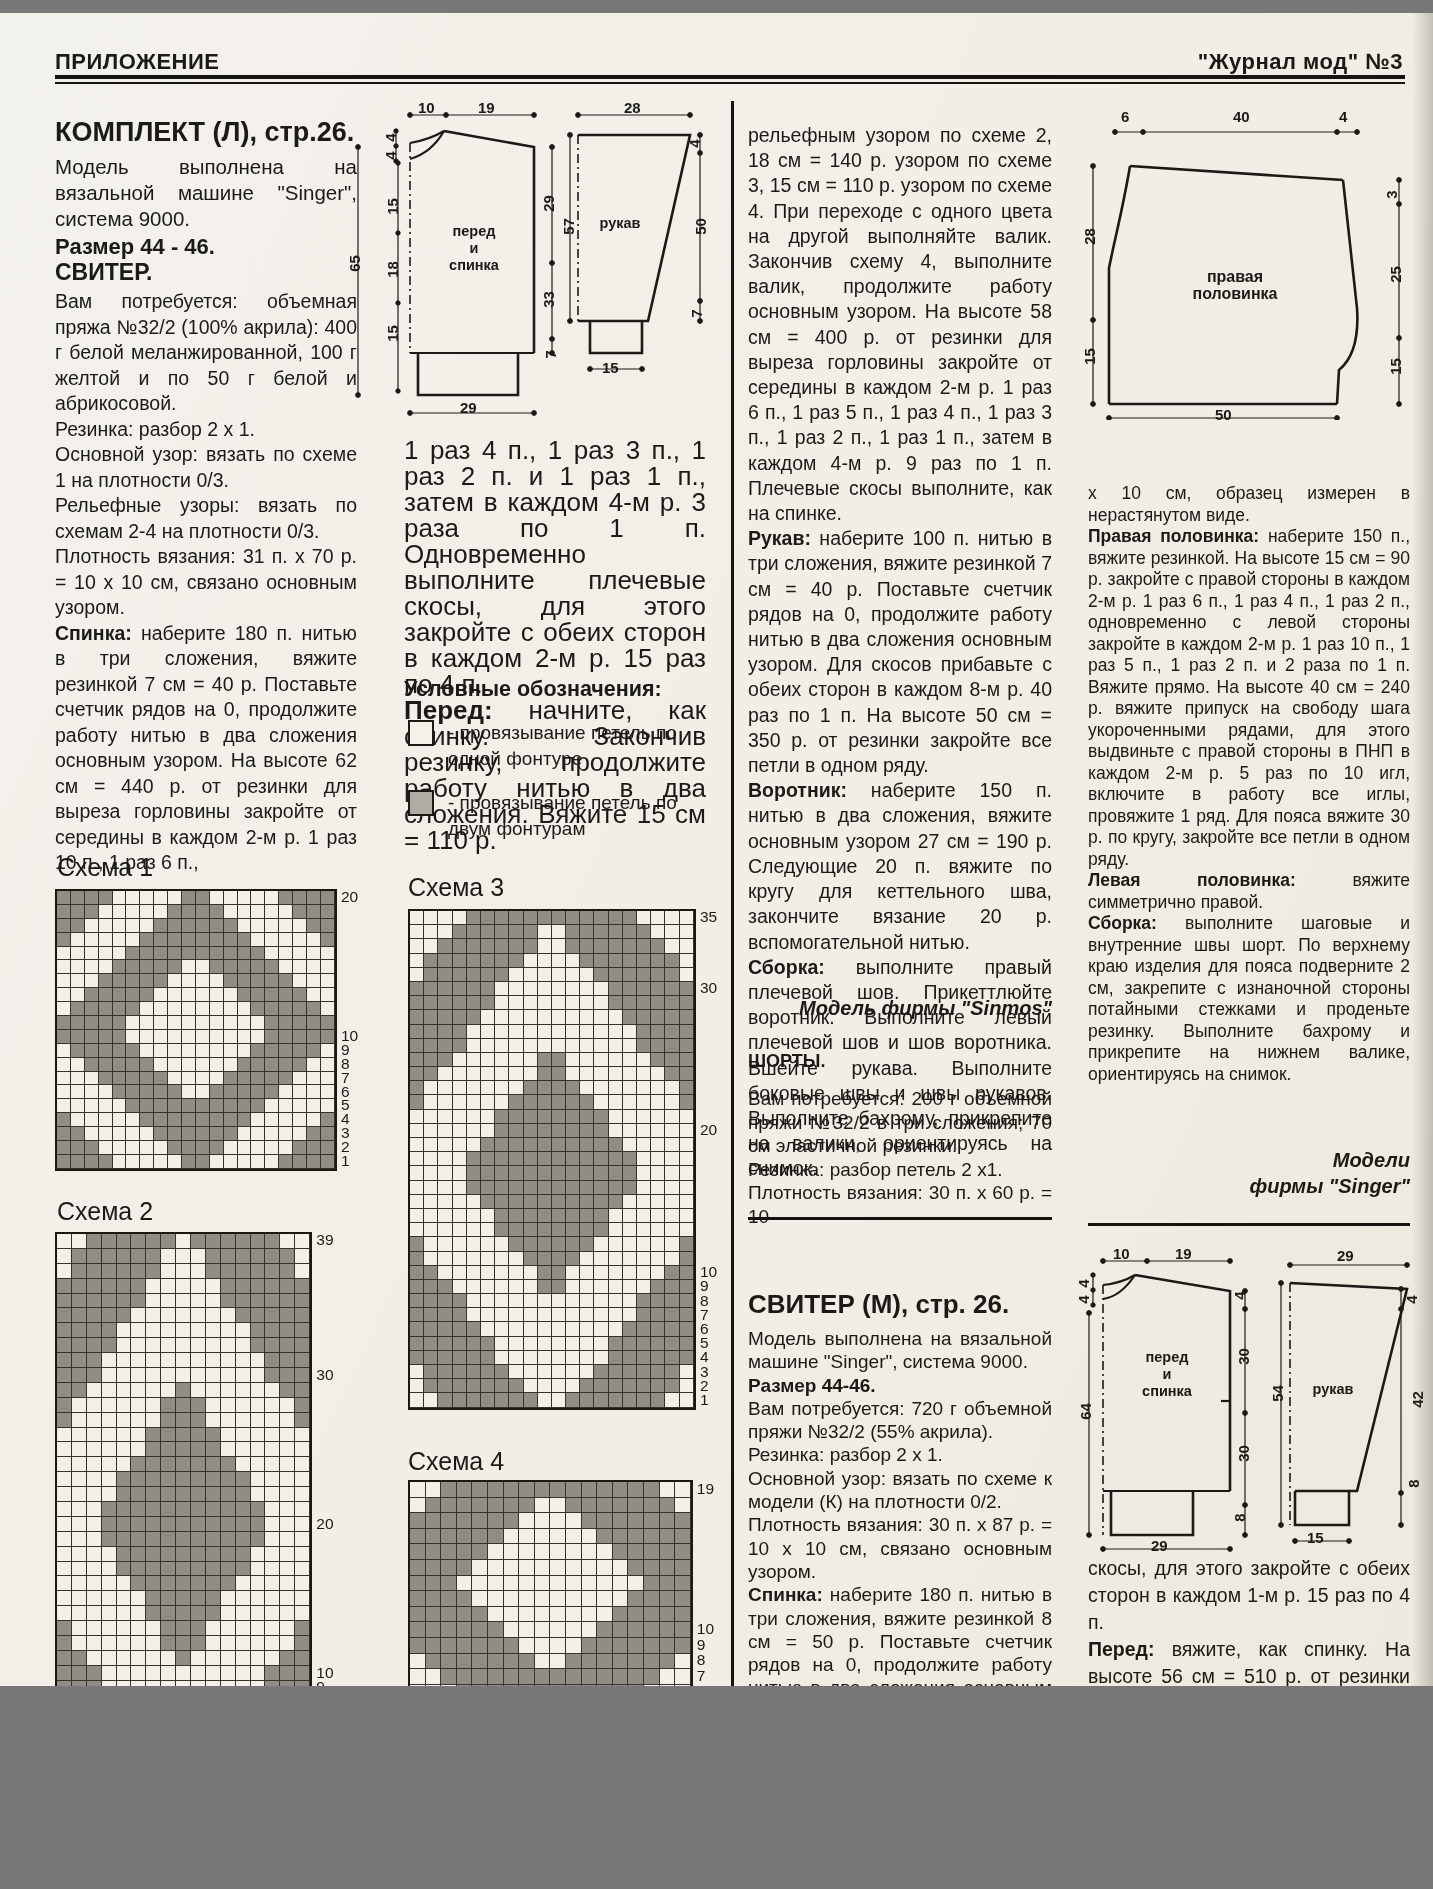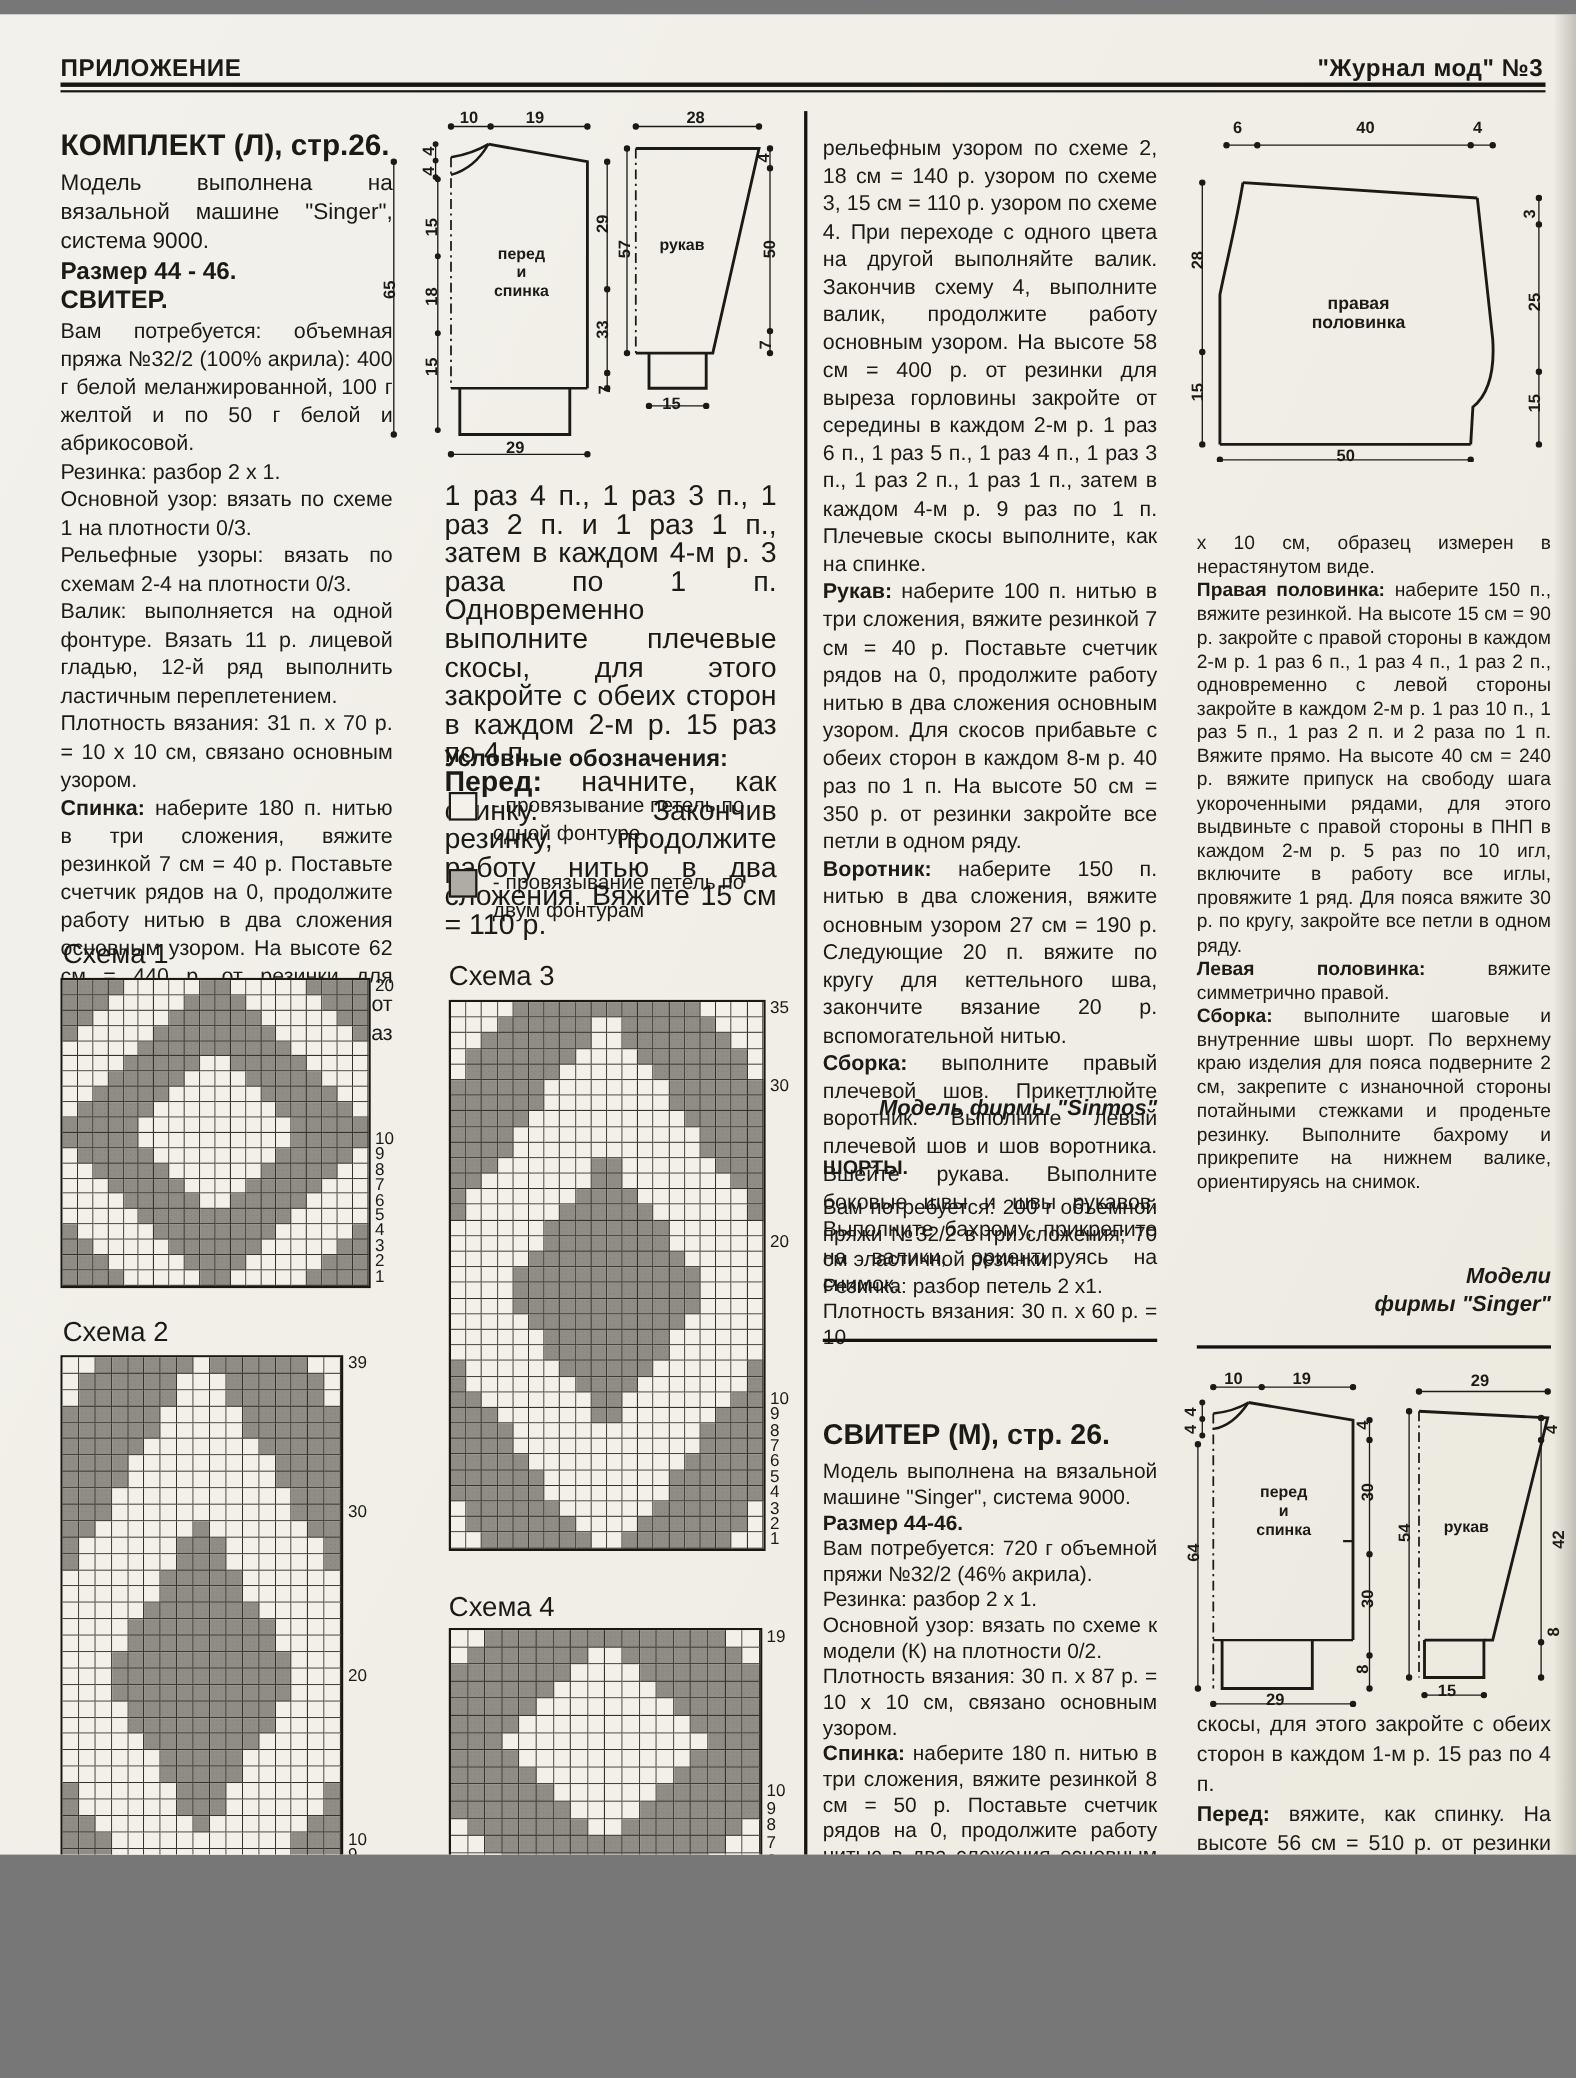--- a/index.html
+++ b/index.html
@@ -68,21 +68,20 @@
     <div class="t-title">КОМПЛЕКТ (Л), стр.26.</div>
     <div class="t-sub" style="margin-top:6px;">Модель выполнена на вязальной машине "Singer", система 9000.</div>
     <div class="t-size">Размер 44 - 46.</div>
   </div>
   <div class="abs t-h2" style="left:55px;top:246px;">СВИТЕР.</div>
   <div class="abs flow c1" style="left:55px;top:276px;width:302px;">
       <p class="para">Вам потребуется: объемная пряжа №32/2 (100% акрила): 400 г белой меланжированной, 100 г желтой и по 50 г белой и абрикосовой.</p>
       <p class="para">Резинка: разбор 2 х 1.</p>
       <p class="para">Основной узор: вязать по схеме 1 на плотности 0/3.</p>
       <p class="para">Рельефные узоры: вязать по схемам 2-4 на плотности 0/3.</p>
-      <p class="para">Валик: выполняется на одной фонтуре. Вязать 11 р. лицевой гладью, 12-й ряд выполнить ластичным переплетением.</p>
       <p class="para">Плотность вязания: 31 п. х 70 р. = 10 х 10 см, связано основным узором.</p>
       <p class="para"><b>Спинка:</b> наберите 180 п. нитью в три сложения, вяжите резинкой 7 см = 40 р. Поставьте счетчик рядов на 0, продолжите работу нитью в два сложения основным узором. На высоте 62 см = 440 р. от резинки для выреза горловины закройте от середины в каждом 2-м р. 1 раз 10 п., 1 раз 6 п.,</p>
     </div>
 
   <div class="schem" style="left:338px;top:90px;width:370px;height:318px;">
     <svg width="370" height="318" viewBox="0 0 370 318">
       <g stroke="#1b1a16" fill="none">
 
         <path d="M72,40 C84,38 96,34 106,28" stroke-width="2.2"></path>
         <path d="M72,56 C86,52 98,42 106,28" stroke-width="2.2"></path>
@@ -2367,21 +2366,21 @@
       <p class="para">Вам потребуется: 200 г объемной пряжи №32/2 в три сложения; 70 см эластичной резинки.</p>
       <p class="para">Резинка: разбор петель 2 х1.</p>
       <p class="para">Плотность вязания: 30 п. х 60 р. = 10</p>
     </div>
   <div class="abs hrule" style="left:748px;top:1204px;width:304px;"></div>
 
   <div class="abs t-title" style="left:748px;top:1276px;font-size:26px;">СВИТЕР (М), стр. 26.</div>
   <div class="abs flow c3m" style="left:748px;top:1314px;width:304px;">
       <p class="para">Модель выполнена на вязальной машине "Singer", система 9000.</p>
       <p class="para"><b>Размер 44-46.</b></p>
-      <p class="para">Вам потребуется: 720 г объемной пряжи №32/2 (46% акрила).</p>
+      <p class="para">Вам потребуется: 720 г объемной пряжи №32/2 (55% акрила).</p>
       <p class="para">Резинка: разбор 2 х 1.</p>
       <p class="para">Основной узор: вязать по схеме к модели (К) на плотности 0/2.</p>
       <p class="para">Плотность вязания: 30 п. х 87 р. = 10 х 10 см, связано основным узором.</p>
       <p class="para"><b>Спинка:</b> наберите 180 п. нитью в три сложения, вяжите резинкой 8 см = 50 р. Поставьте счетчик рядов на 0, продолжите работу нитью в два сложения основным узором. На высоте 60 см = 556 р. от резинки для выреза горловины закройте от середины в каждом 2-м р. 1 раз 10 п., 1 раз 6 п., 1 раз 4 п., 1 раз 2 п., 5 раз по 1 п., затем в каждом 4-м р. 4 раза по 1 п. Одновременно выполните плечевые</p>
     </div>
 
   <div class="abs flow c4" style="left:1088px;top:470px;width:322px;">
       <p class="para">х 10 см, образец измерен в нерастянутом виде.</p>
       <p class="para"><b>Правая половинка:</b> наберите 150 п., вяжите резинкой. На высоте 15 см = 90 р. закройте с правой стороны в каждом 2-м р. 1 раз 6 п., 1 раз 4 п., 1 раз 2 п., одновременно с левой стороны закройте в каждом 2-м р. 1 раз 10 п., 1 раз 5 п., 1 раз 2 п. и 2 раза по 1 п. Вяжите прямо. На высоте 40 см = 240 р. вяжите припуск на свободу шага укороченными рядами, для этого выдвиньте с правой стороны в ПНП в каждом 2-м р. 5 раз по 10 игл, включите в работу все иглы, провяжите 1 ряд. Для пояса вяжите 30 р. по кругу, закройте все петли в одном ряду.</p>
       <p class="para"><b>Левая половинка:</b> вяжите симметрично правой.</p>

